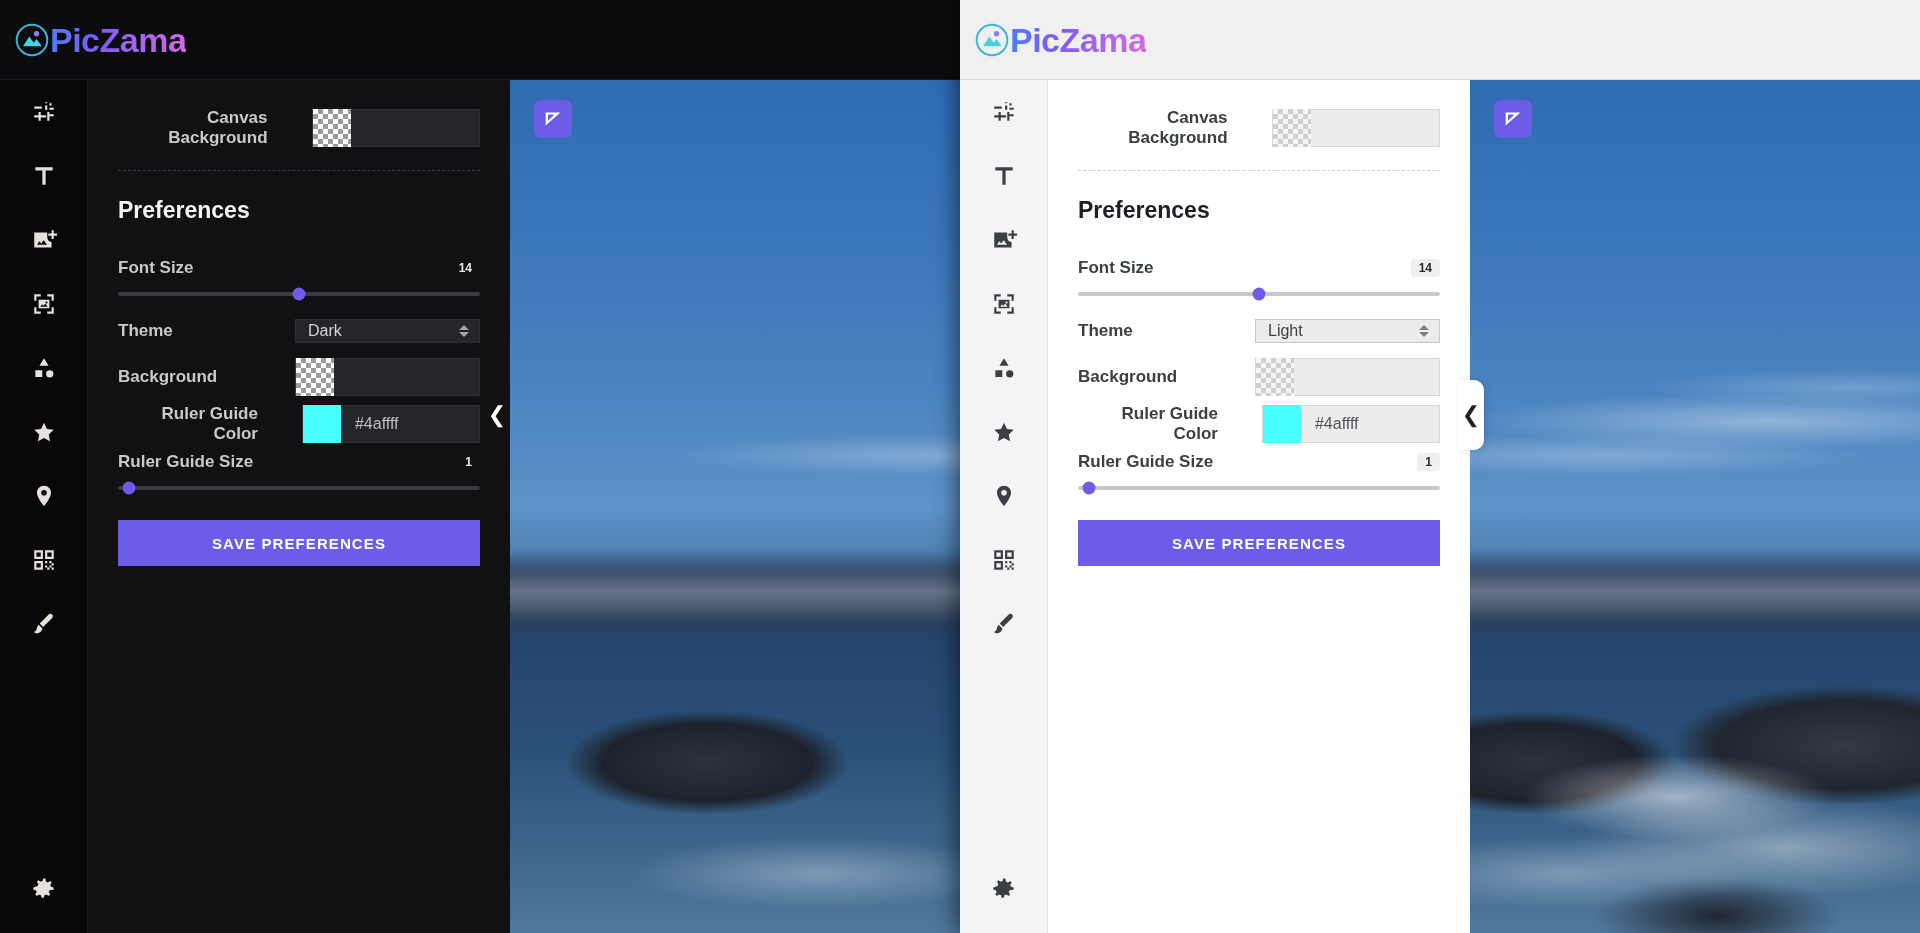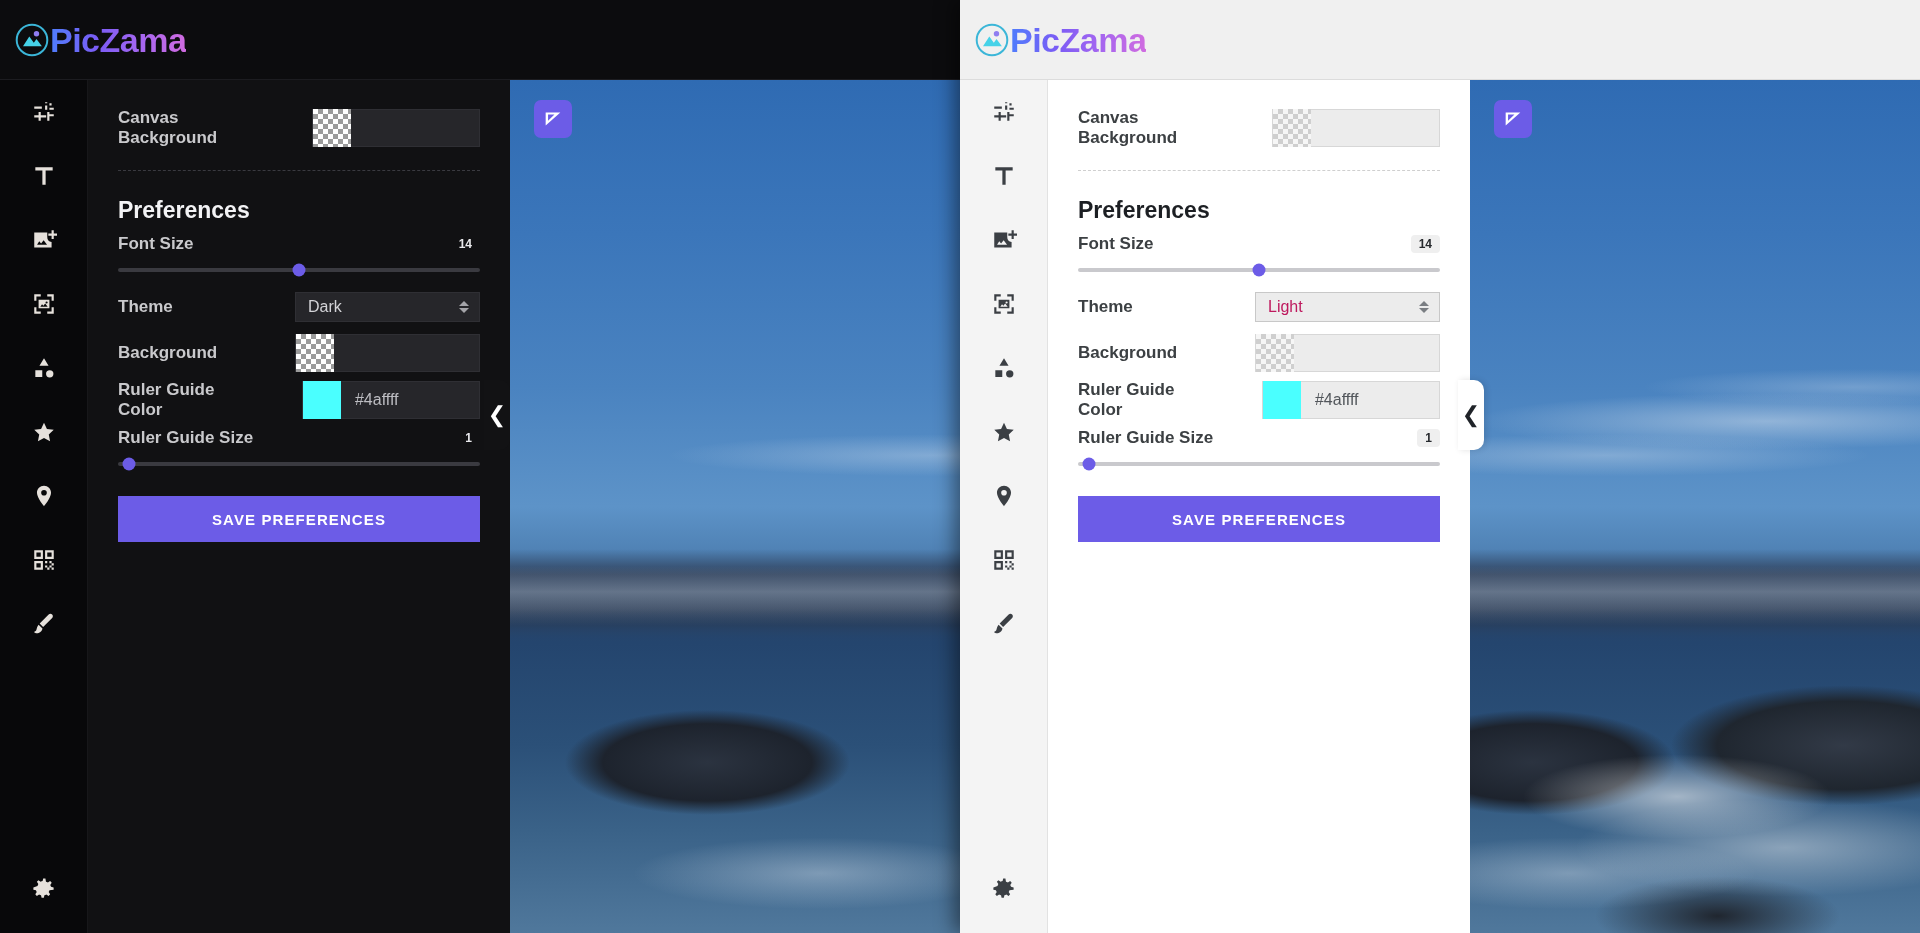--- a/index.html
+++ b/index.html
@@ -60,21 +60,21 @@
     position: absolute; top: 80px; width: 422px; height: 853px;
     padding: 28px 30px 0 30px;
   }
   .panel-dark { left: 88px; background: #111113; }
   .panel-light { left: 1048px; background: #ffffff; }
 
   .row {
     display: flex; align-items: center; justify-content: space-between;
     margin-bottom: 8px; min-height: 38px;
   }
-  .row-label { font-size: 17px; font-weight: bold; }
+  .row-label { font-size: 17px; font-weight: bold; text-align: right; }
   .panel-dark .row-label { color: #c9c9cc; }
   .panel-light .row-label { color: #3c4043; }
 
   .swatch-field {
     width: 185px; height: 38px; display: flex; align-items: center;
     border: 1px solid transparent;
     margin-left: 44px;
   }
   .panel-dark .swatch-field { background: #26262a; border-color: #2f2f34; }
   .panel-light .swatch-field { background: #ececec; border-color: #d7d7d7; }
@@ -100,21 +100,21 @@
   }
   .panel-dark .swatch-value { color: #bdbdc2; }
   .panel-light .swatch-value { color: #52565b; }
 
   .divider-dash {
     height: 0; border-top: 1px dashed #3a3a40;
     margin: 22px 0 26px 0;
   }
   .panel-light .divider-dash { border-top-color: #cfcfcf; }
 
-  .section-title { font-size: 23px; font-weight: bold; margin-bottom: 10px; }
+  .section-title { font-size: 23px; font-weight: bold; margin-bottom: 34px; }
   .panel-dark .section-title { color: #f3f3f5; }
   .panel-light .section-title { color: #1c1f23; }
 
   .slider-block { margin-bottom: 16px; }
   .slider-head {
     display: flex; align-items: center; justify-content: space-between;
     margin-bottom: 14px;
   }
   .slider-label { font-size: 17px; font-weight: bold; }
   .panel-dark .slider-label { color: #c9c9cc; }
@@ -130,27 +130,27 @@
   }
   .panel-dark .track { background: #3a3a40; }
   .panel-light .track { background: #c9c9cd; }
   .thumb {
     position: absolute; top: 50%; transform: translate(-50%,-50%);
     width: 13px; height: 13px; border-radius: 50%;
     background: #6c5ce7;
   }
 
   .select-field {
-    width: 185px; height: 30px;
+    width: 185px; height: 24px;
     display: flex; align-items: center; justify-content: space-between;
     padding: 0 10px 0 12px; font-size: 16px;
     border: 1px solid transparent; cursor: pointer; gap: 36px;
   }
   .panel-dark .select-field { background: #26262a; border-color: #2f2f34; color: #d3d3d7; }
-  .panel-light .select-field { background: #ececec; border-color: #c8c8c8; color: #be185d; }
+  .panel-light .select-field { background: #ececec; border-color: #c8c8c8; color: #404040; }
   .sel-arrows { display: flex; flex-direction: column; gap: 2px; opacity: .75; }
   .sel-arrows i {
     display: block; width: 0; height: 0;
     border-left: 5px solid transparent; border-right: 5px solid transparent;
   }
   .panel-dark .sel-arrows i.up { border-bottom: 5px solid #cfcfd4; }
   .panel-dark .sel-arrows i.dn { border-top: 5px solid #cfcfd4; }
   .panel-light .sel-arrows i.up { border-bottom: 5px solid #555a60; }
   .panel-light .sel-arrows i.dn { border-top: 5px solid #555a60; }
 

